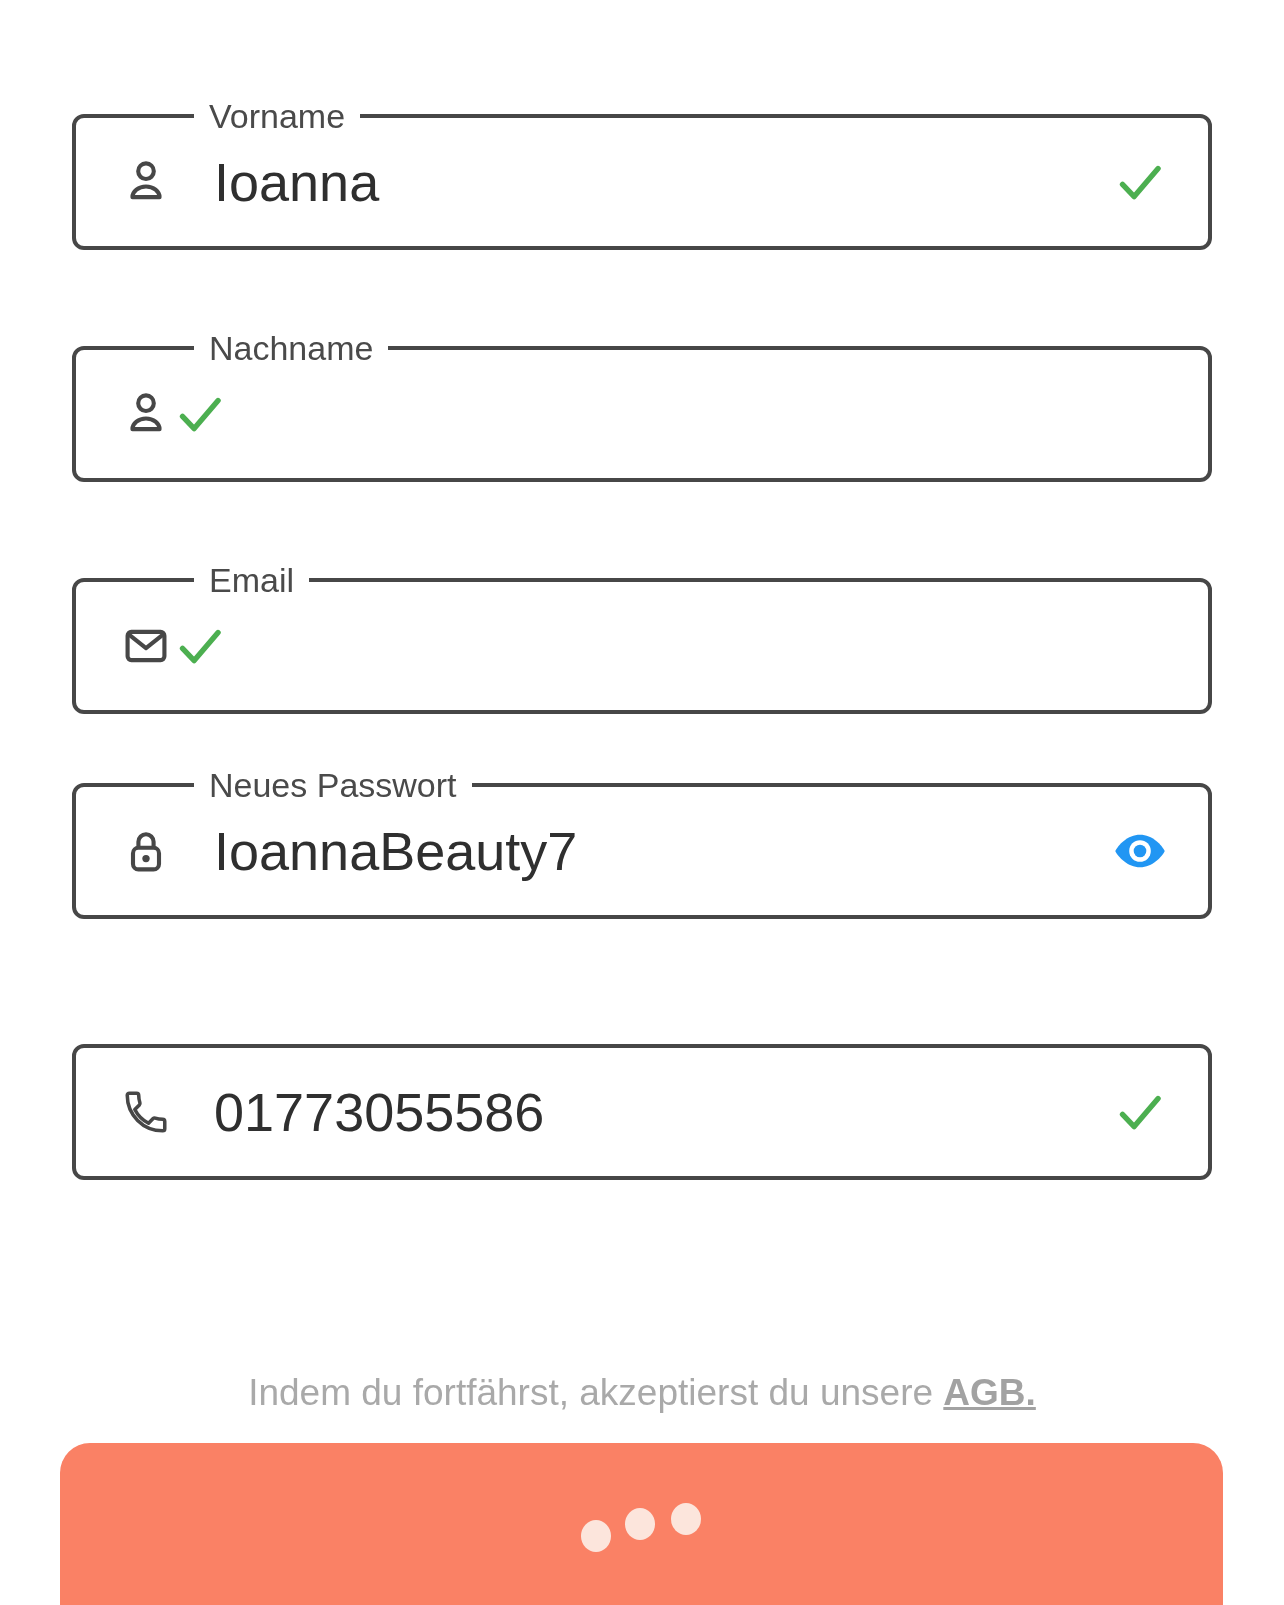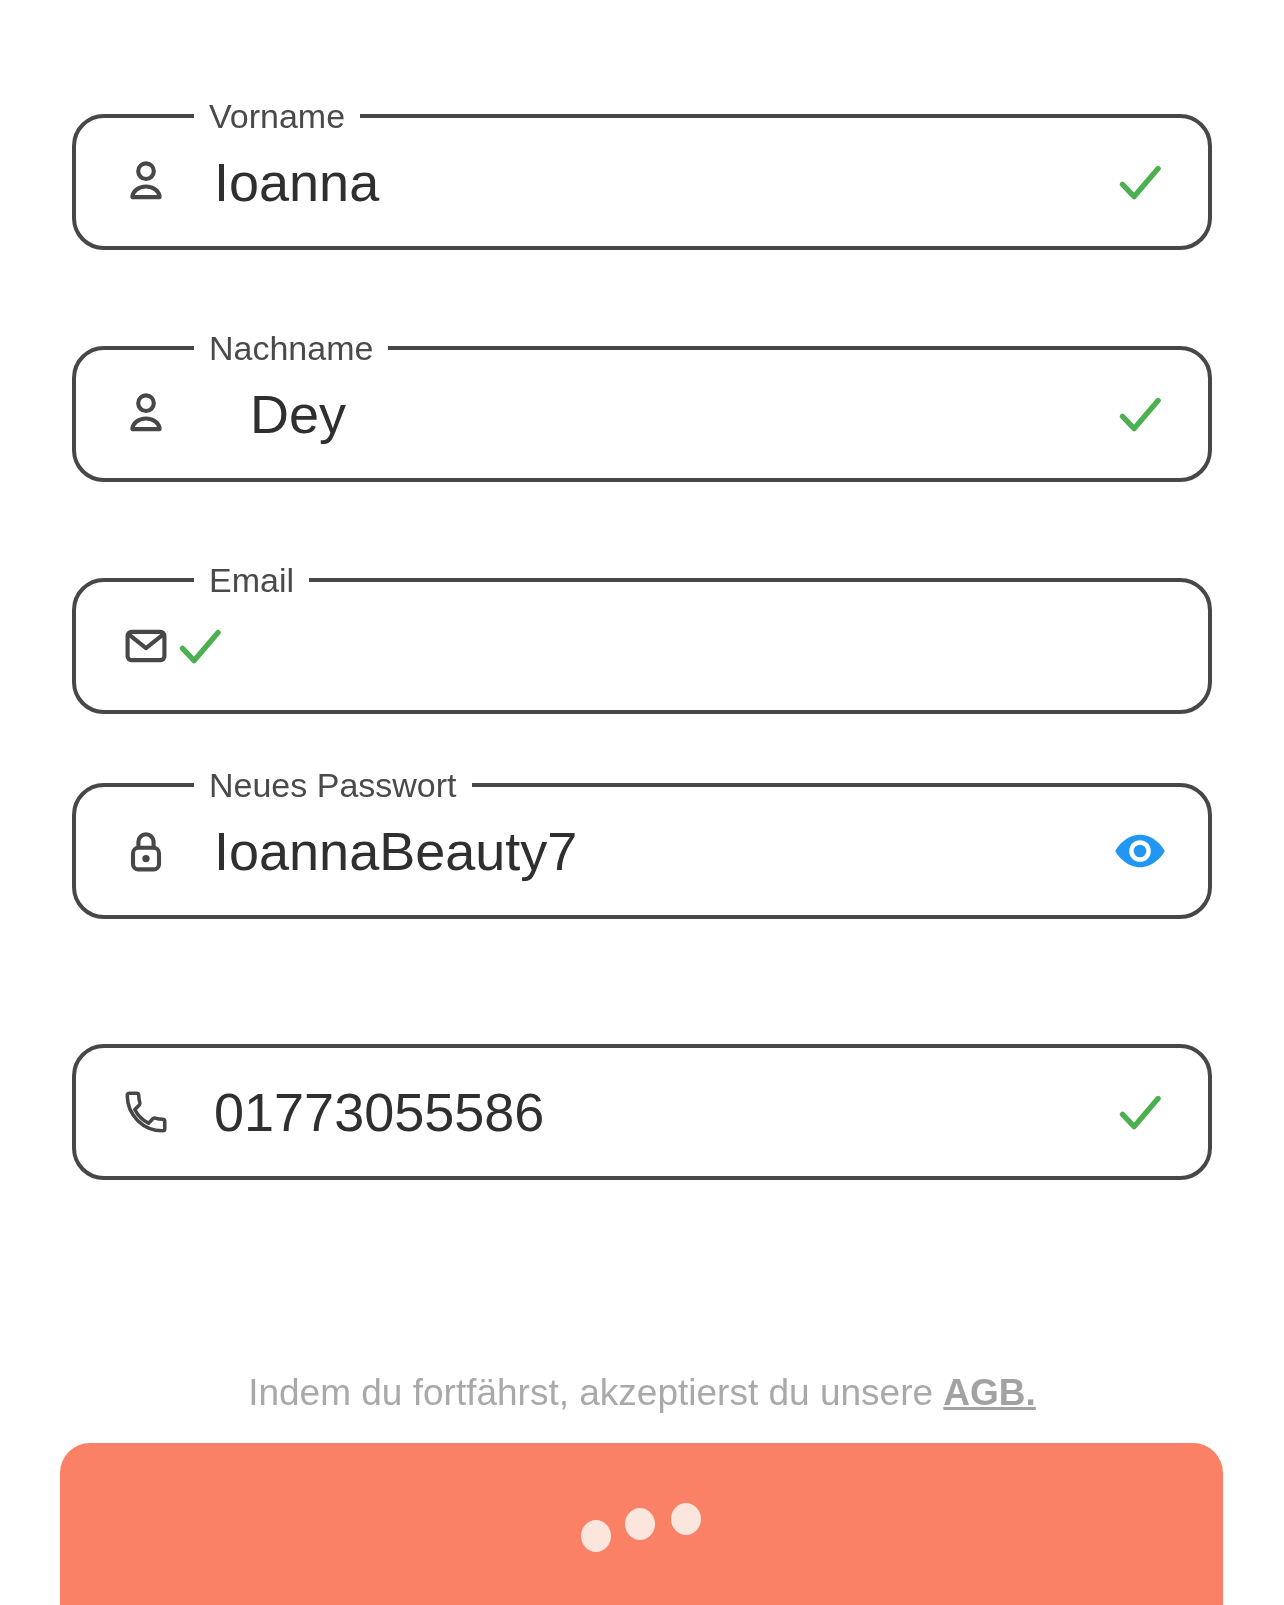--- a/index.html
+++ b/index.html
@@ -6,39 +6,39 @@
   body{
     width:1284px;height:1605px;
     background:#ffffff;
     overflow:hidden;
     position:relative;
     font-family:"Liberation Sans", sans-serif;
   }
   .field{
     position:absolute;left:72px;width:1140px;height:136px;
     box-sizing:border-box;
-    border:4px solid #474747;border-radius:32px;
+    border:4px solid #474747;border-radius:12px;
     background:#ffffff;
     display:flex;align-items:center;
   }
   .flabel{
     position:absolute;top:-23px;left:118px;
     background:#ffffff;padding:0 15px;
     font-size:34px;line-height:42px;color:#4a4a4a;
     white-space:nowrap;
   }
   .ficon{margin-left:44px;width:52px;height:52px;flex:0 0 auto;display:flex;align-items:center;justify-content:center;}
   .fvalue{
     margin-left:42px;flex:1;
     font-size:54px;color:#2f2f2f;
     white-space:nowrap;overflow:hidden;
   }
   .fstatus{margin-right:40px;width:56px;height:56px;flex:0 0 auto;display:flex;align-items:center;justify-content:center;}
   #field-vorname{top:114px;}
-  #field-nachname{top:346px;gap:36px;}
+  #field-nachname{top:346px;}
   #field-email{top:578px;}
   #field-passwort{top:783px;}
   #field-telefon{top:1044px;}
 
   .terms{
     position:absolute;top:1324px;left:0;width:1284px;
     text-align:center;
     font-size:37px;color:#a9a9a9;margin-top:48px;
   }
   .terms .agb{
@@ -81,21 +81,20 @@
 </div>
 
 <div class="field" id="field-nachname">
   <span class="flabel">Nachname</span>
   <span class="ficon">
     <svg width="52" height="52" viewBox="0 0 48 48">
       <circle cx="24" cy="14" r="7.2" fill="none" stroke="#474747" stroke-width="3.8"></circle>
       <path d="M11.5 38 a12.5 9.8 0 0 1 25 0 Z" fill="none" stroke="#474747" stroke-width="3.8" stroke-linejoin="round"></path>
     </svg>
   </span>
-  <span class="fvalue">Dey</span>
   <span class="fstatus">
     <svg width="56" height="56" viewBox="0 0 48 48">
       <path d="M9 26 L19 36.5 L39.5 12.5" fill="none" stroke="#4CAF50" stroke-width="4.6" stroke-linecap="round" stroke-linejoin="round"></path>
     </svg>
   </span>
 </div>
 
 <div class="field" id="field-email">
   <span class="flabel">Email</span>
   <span class="ficon">

